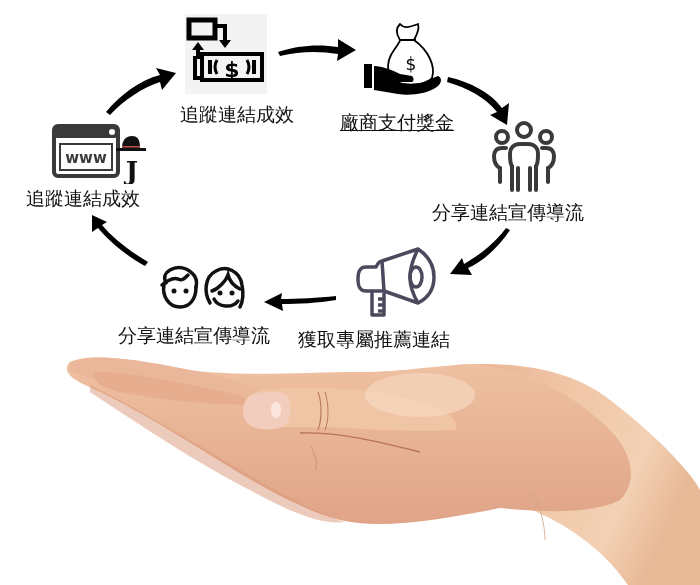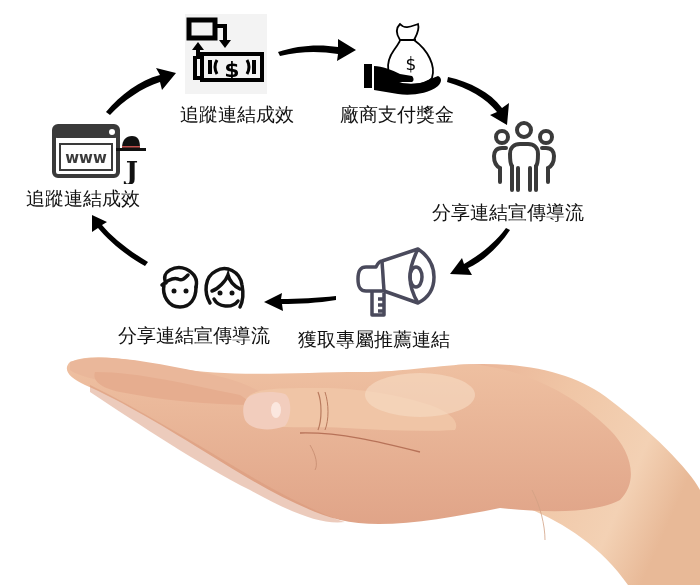--- a/index.html
+++ b/index.html
@@ -102,21 +102,21 @@
   </div>
 
   <div class="step" style="left:340px;top:10px;">
     <svg class="icon" style="left:20px;top:10px" width="90" height="78" viewBox="0 0 90 78">
       <path d="M40,4 C45,10 52,6 58,4 C60,10 56,16 54,20 C68,30 76,46 72,58 C66,66 46,66 36,62 C28,58 24,44 34,30 C38,24 40,22 40,20 C36,14 36,8 40,4 Z" fill="#fff" stroke="#000" stroke-width="1.8"></path>
       <path d="M40,20 L56,20" stroke="#000" stroke-width="2"></path>
       <text x="51" y="50" font-size="17" text-anchor="middle" fill="#000" font-family="'DejaVu Sans', sans-serif">$</text>
       <rect x="4" y="44" width="8" height="24" fill="#000"></rect>
       <path d="M14,46 C22,46 32,50 40,54 L52,56 C54,58 54,61 52,62 L38,62 C44,64 56,66 68,60 L78,56 C82,58 82,62 78,66 C68,74 50,76 38,74 L14,70 Z" fill="#000"></path>
     </svg>
-    <div class="label" style="left:0px;top:92px;">廠商支付獎金</div>
+    <div class="label" style="left:0px;top:100px;text-decoration:underline;">廠商支付獎金</div>
   </div>
 
   <div class="step" style="left:432px;top:118px;">
     <svg class="icon" style="left:58px;top:2px" width="68" height="72" viewBox="0 0 68 72">
       <g fill="none" stroke="#3a3a3a" stroke-width="4" stroke-linecap="round">
         <circle cx="34" cy="10" r="7"></circle>
         <circle cx="12" cy="17" r="6"></circle>
         <circle cx="56" cy="17" r="6"></circle>
         <path d="M22,70 L22,46 C20,44 20,40 20,34 C20,28 24,24 30,24 L38,24 C44,24 48,28 48,34 C48,40 48,44 46,46 L46,70"></path>
         <path d="M28,70 L28,48"></path>

